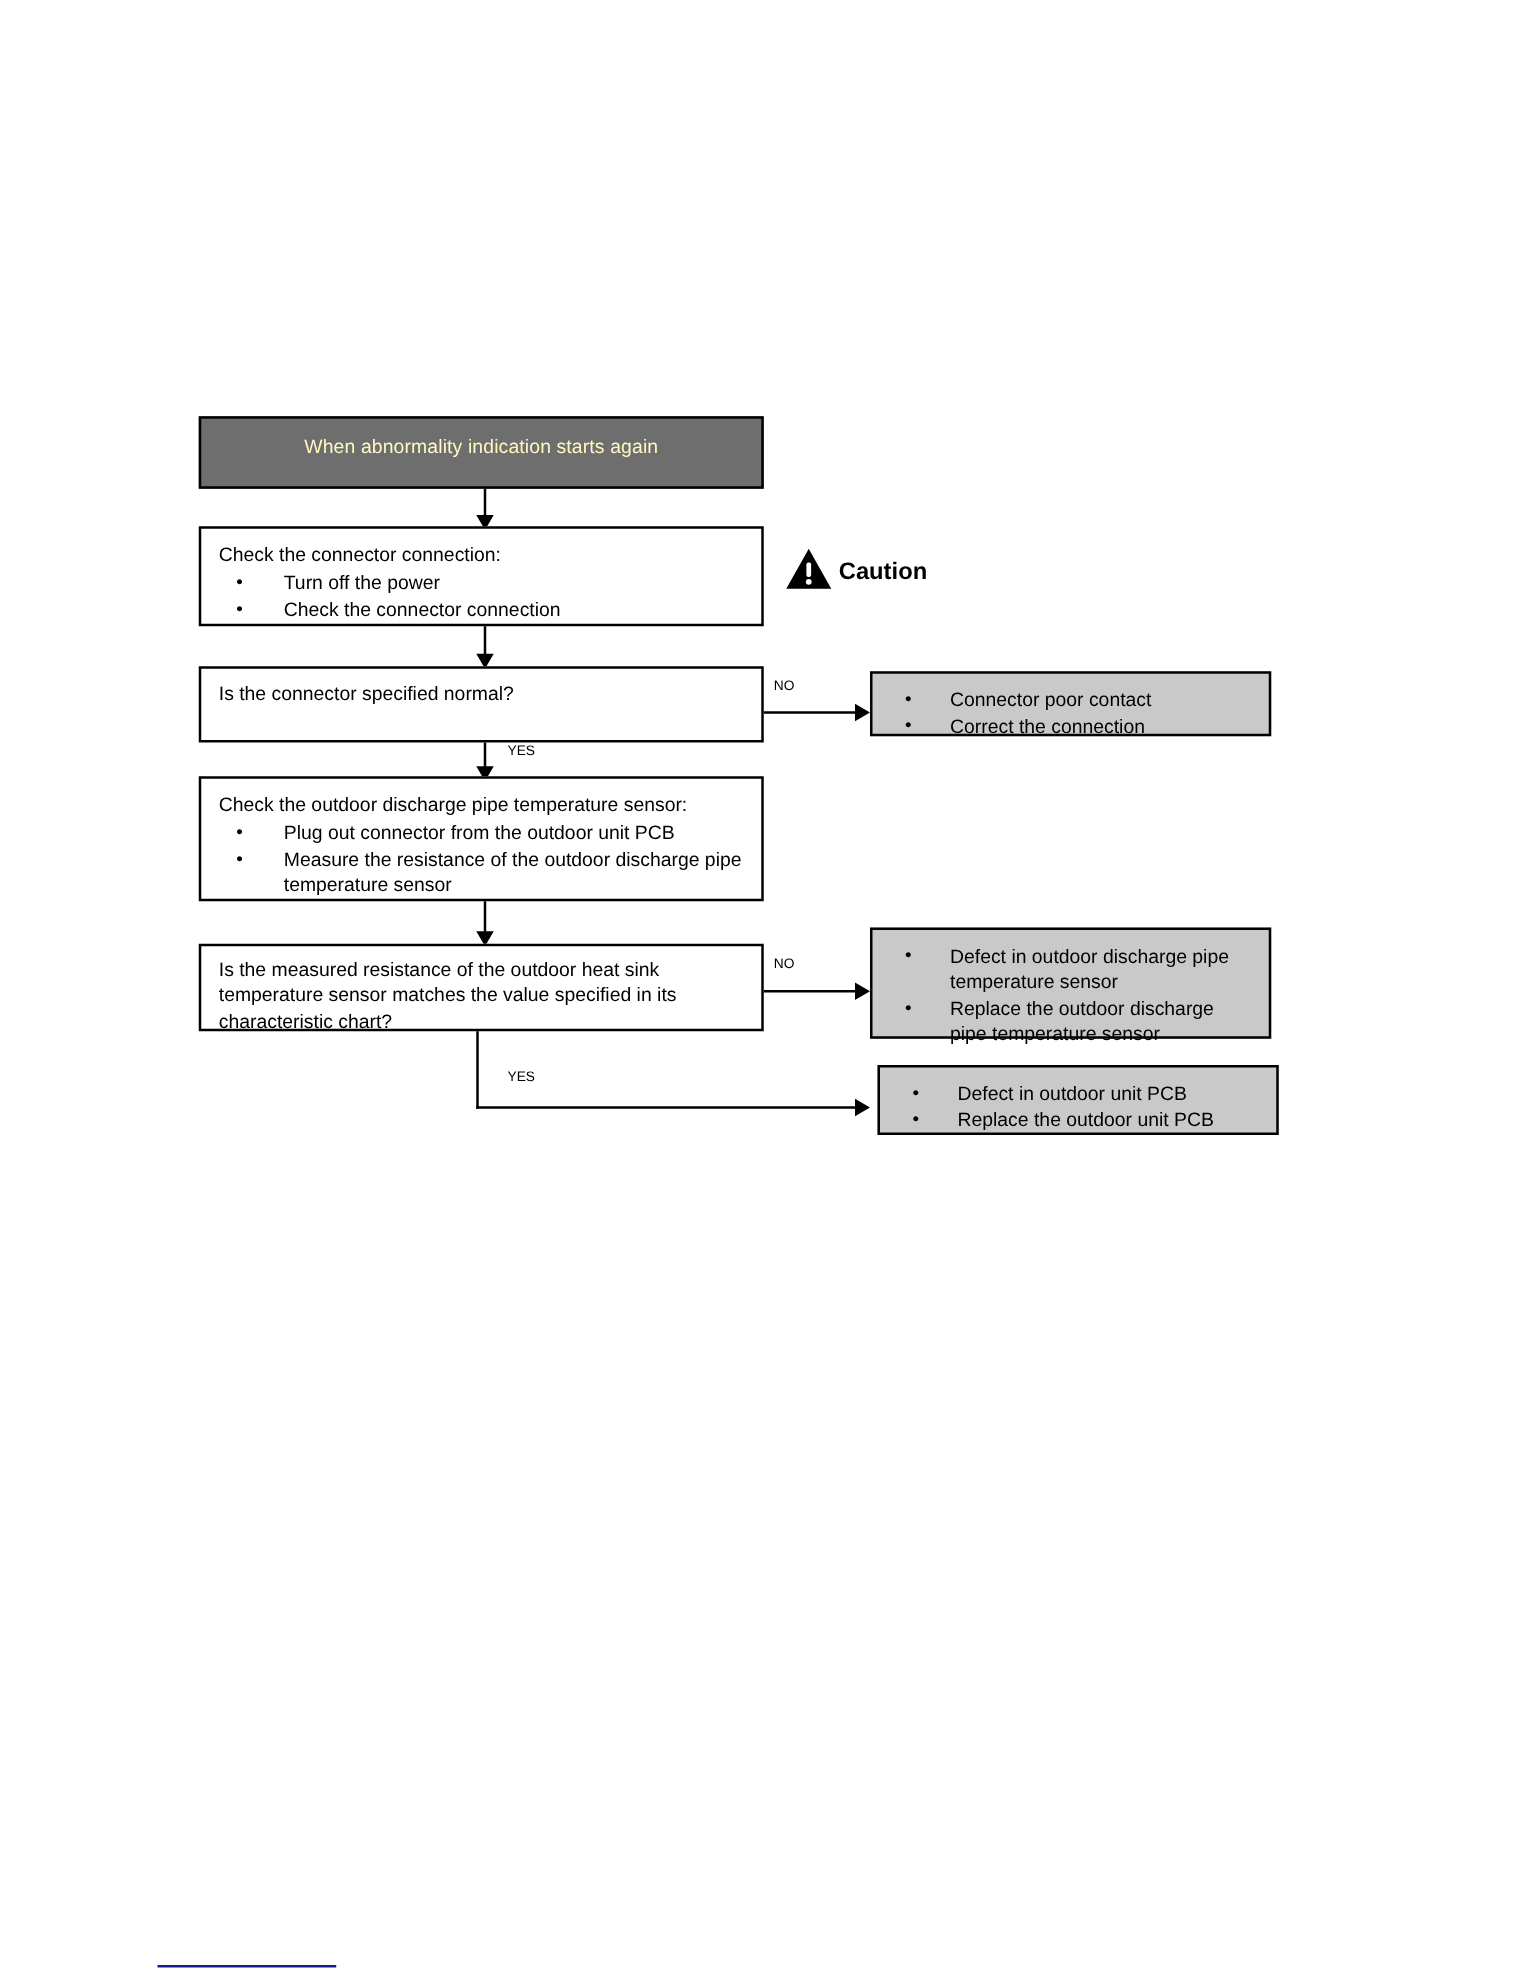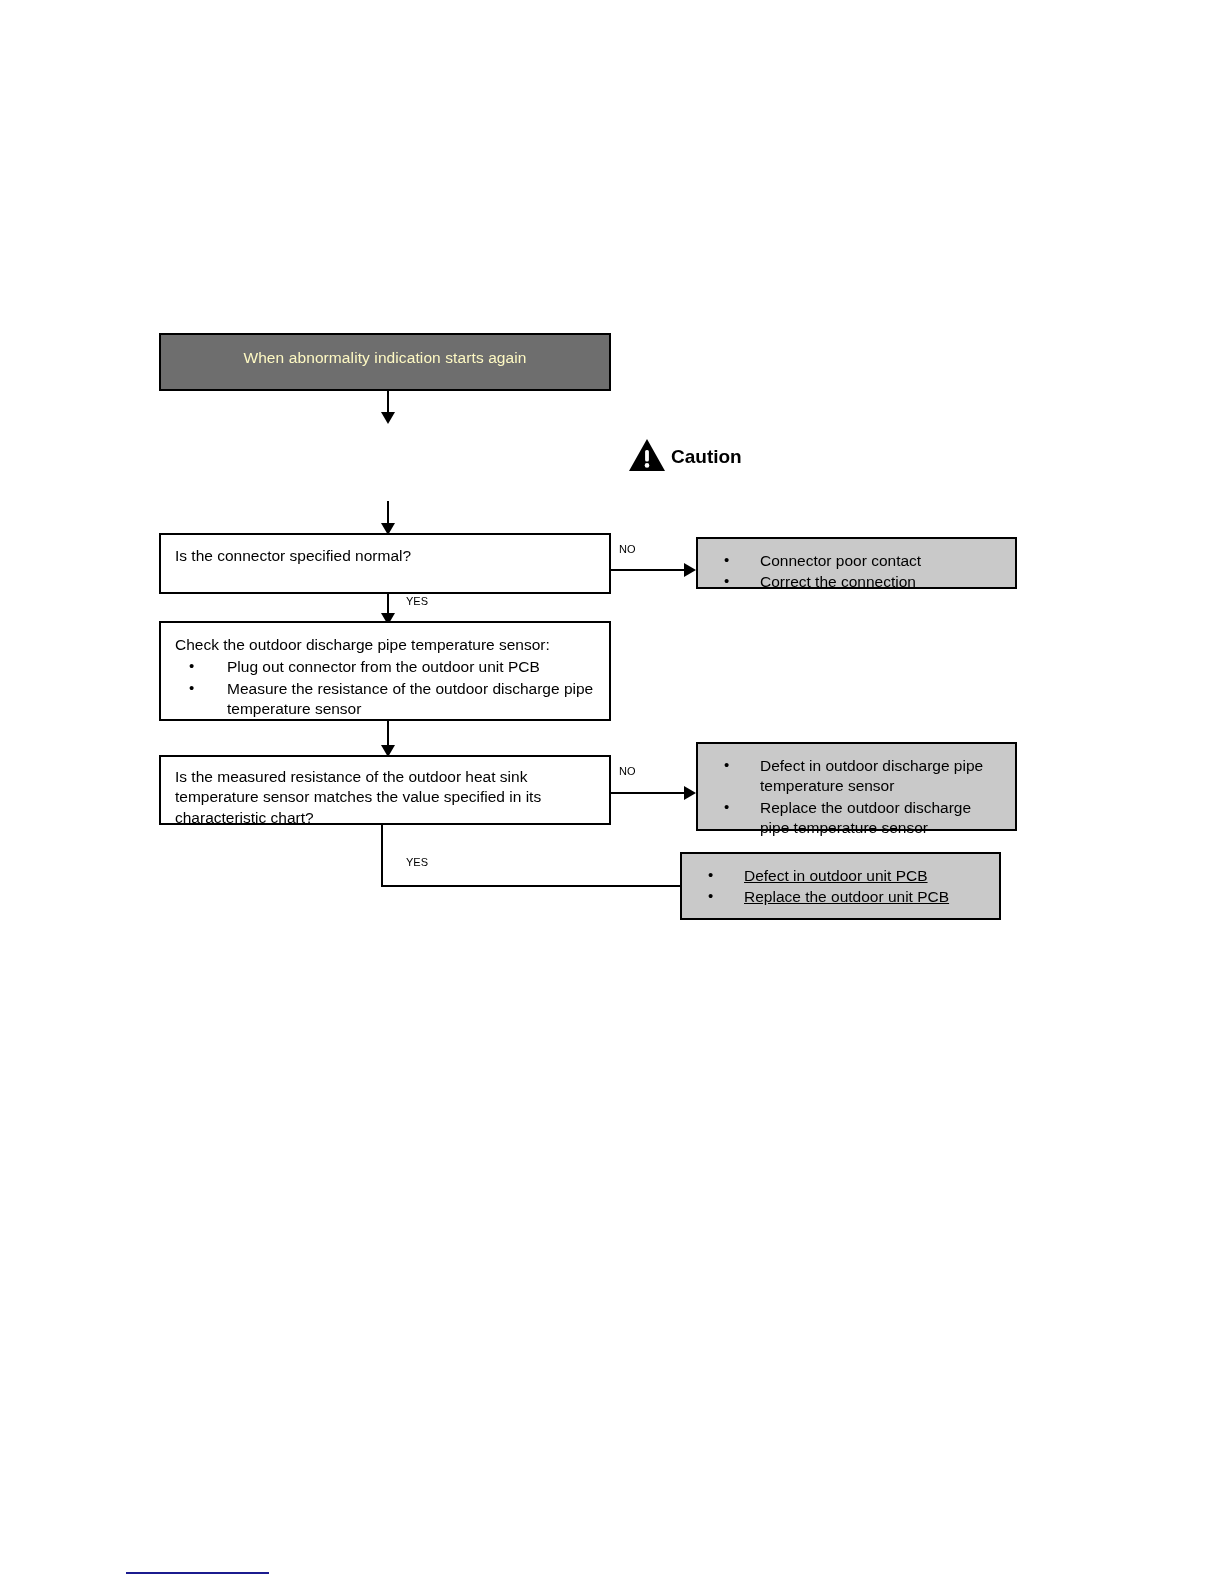--- a/index.html
+++ b/index.html
@@ -158,20 +158,29 @@
 
 <div class="page">
 
   <div class="node node-header" style="left:159px; top:333px; width:452px; height:58px;">
     <span class="title">When abnormality indication starts again</span>
   </div>
 
   <div class="vline" style="left:387px; top:391px; width:2px; height:27px;"></div>
   <div class="arrow-down" style="left:381px; top:412px;"></div>
 
+  <div class="node" style="left:159px; top:421px; width:452px; height:80px;">
+    <div class="node-body">
+      <p class="lead">Check the connector connection:</p>
+      <ul class="bullets">
+        <li>Turn off the power</li>
+        <li>Check the connector connection</li>
+      </ul>
+    </div>
+  </div>
 
   <div class="caution-wrap" style="left:628px; top:424px; width:380px;">
     <div class="caution-mark">
       <span>
         <svg width="38" height="34" viewBox="0 0 38 34" aria-hidden="true">
           <polygon points="19,1 37,33 1,33" fill="#000000"></polygon>
           <rect x="17.1" y="12" width="3.8" height="11.5" rx="1.6" fill="#ffffff"></rect>
           <circle cx="19" cy="27.4" r="2.3" fill="#ffffff"></circle>
         </svg>
       </span>
@@ -235,21 +244,21 @@
         <li>Replace the outdoor discharge pipe temperature sensor</li>
       </ul>
     </div>
   </div>
 
   <div class="vline" style="left:381px; top:825px; width:2px; height:62px;"></div>
   <div class="hline" style="left:381px; top:885px; width:308px;"></div>
   <div class="arrow-right" style="left:684px; top:879px;"></div>
   <div class="edge-label" style="left:406px; top:857px;">YES</div>
 
-  <div class="node node-outcome" style="left:680px; top:852px; width:321px; height:68px;text-decoration:underline;">
+  <div class="node node-outcome" style="left:702px; top:852px; width:321px; height:56px;">
     <div class="node-body">
       <ul class="bullets">
         <li>Defect in outdoor unit PCB</li>
         <li>Replace the outdoor unit PCB</li>
       </ul>
     </div>
   </div>
 
   <div class="footer-rule" style="left:126px; top:1572px; width:143px;"></div>
 

